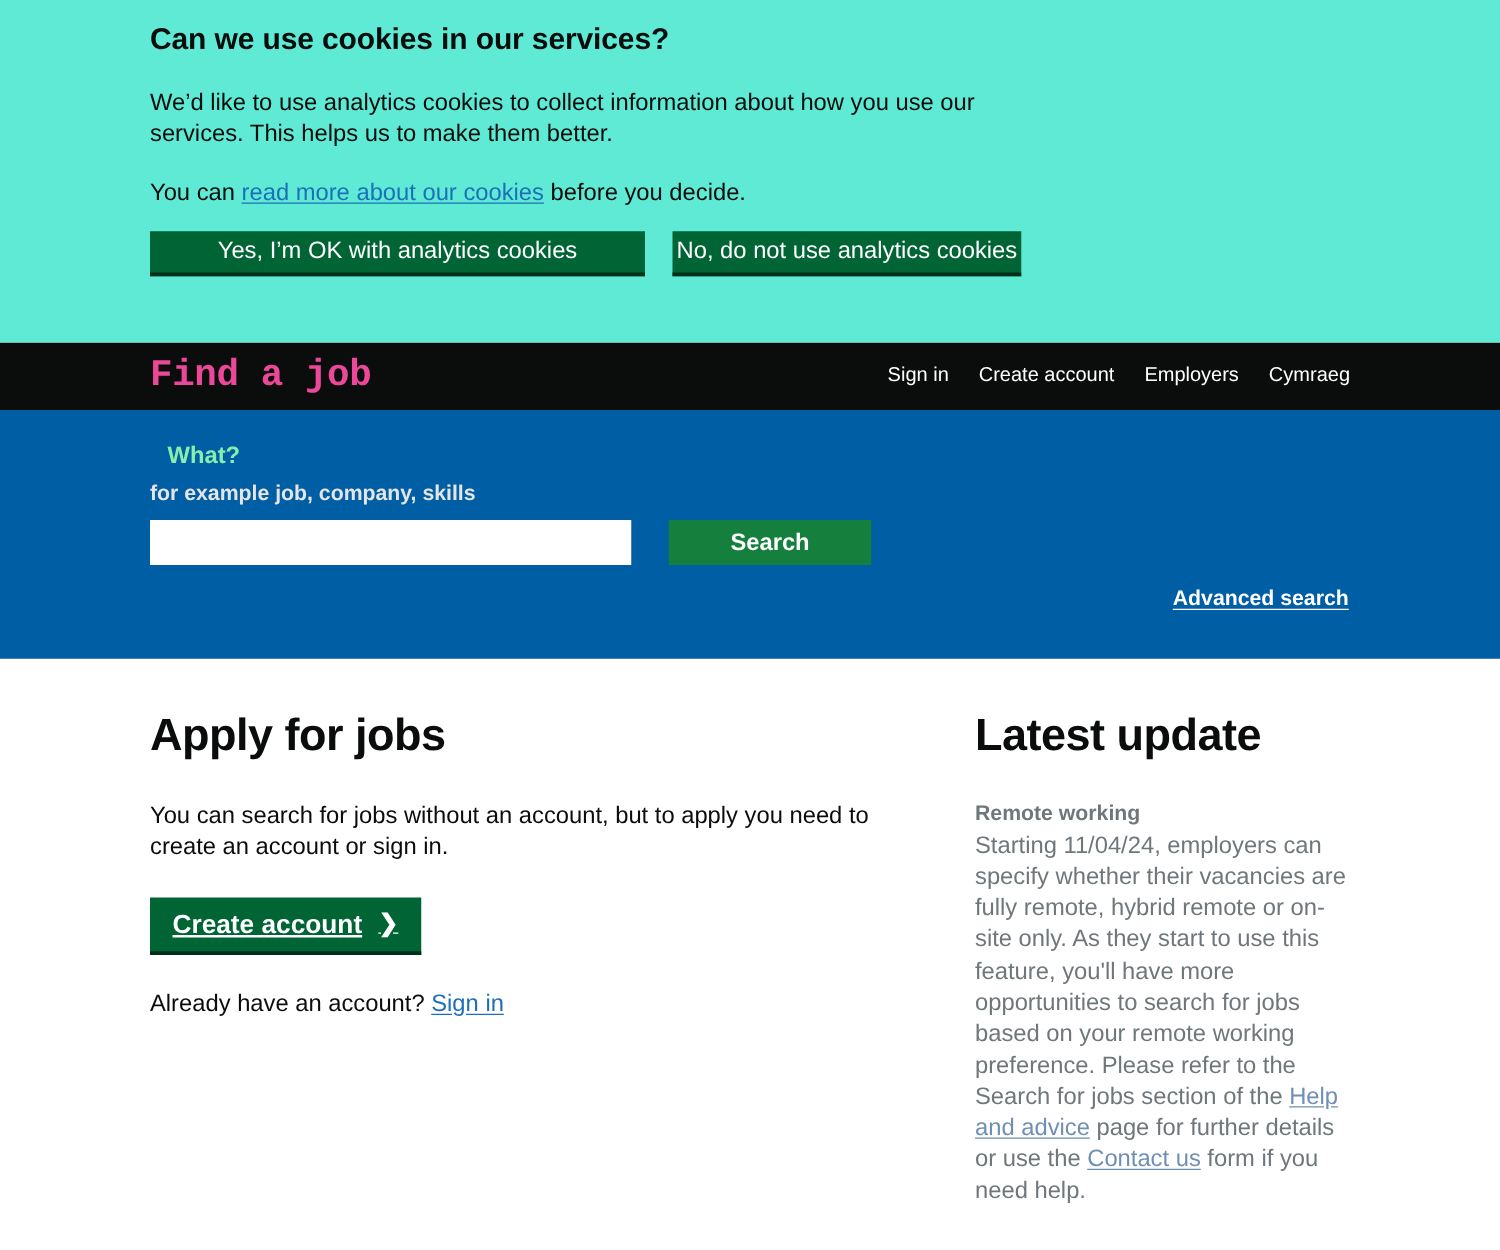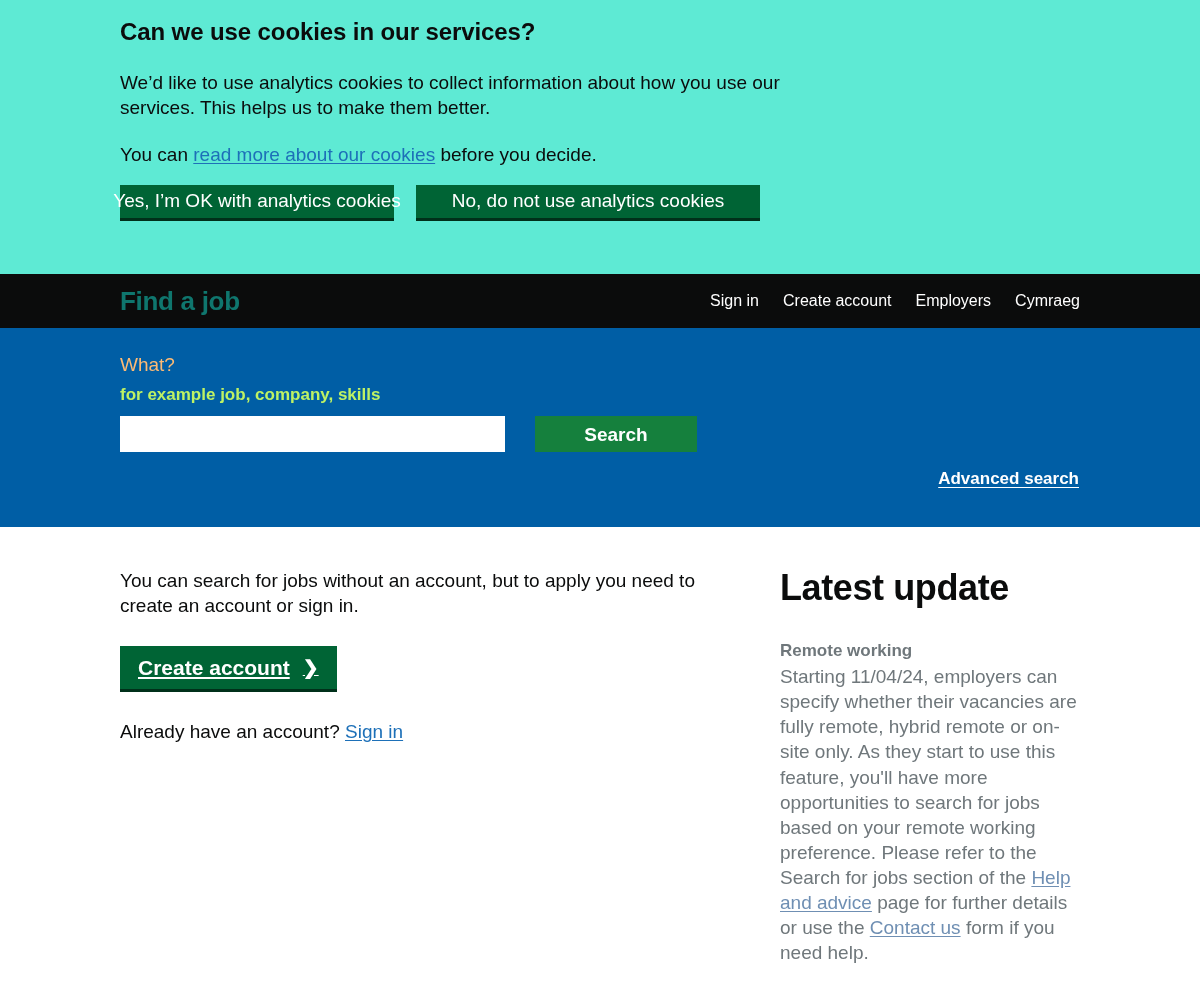--- a/index.html
+++ b/index.html
@@ -59,74 +59,76 @@
     border: 0;
     border-bottom: 3px solid #00301a;
     font-family: "Liberation Sans", sans-serif;
     font-size: 19px;
     font-weight: normal;
     padding: 10px 22px 9px 22px;
     cursor: pointer;
     line-height: 1.1;
     white-space: nowrap;
   }
-  .btn-green.b1 { width: 274px; height: 36px; padding: 0; display: flex; align-items: center; justify-content: center; }
-  .btn-green.b2 { width: 344px; height: 36px; padding: 0; display: flex; align-items: center; justify-content: center; }
+  .btn-green.b1 { width: 396px; height: 36px; padding: 0; display: flex; align-items: center; justify-content: center; }
+  .btn-green.b2 { width: 279px; height: 36px; padding: 0; display: flex; align-items: center; justify-content: center; }
 
   
   .site-header {
     background: #0b0c0c;
     height: 54px;
     display: flex;
     align-items: center;
   }
   .header-inner {
     width: 960px;
     margin: 0 auto;
     display: flex;
     align-items: center;
     justify-content: space-between;
     height: 100%;
   }
   .brand {
-    color: #0f766e;
-    font-size: 26px;
+    color: #ec4899;
+    font-size: 30px;
     font-weight: bold;
     letter-spacing: -0.3px;
     line-height: 1;
     text-decoration: none;
+    font-family: Liberation Mono, monospace;
   }
   .header-nav { display: flex; gap: 24px; align-items: center; }
   .header-nav a {
     color: #ffffff;
     font-size: 16px;
     text-decoration: none;
     line-height: 1;
   }
 
   
   .search-band {
     background: #005ea5;
     height: 199px;
     padding-top: 26px;
   }
   .search-inner { width: 960px; margin: 0 auto; }
   .search-fields { display: flex; align-items: flex-end; }
   .field-group.what { width: 400px; margin-right: 15px; }
   .field-group.where { width: 400px; margin-right: 14px; }
   .field-label {
-    color: #fdba74;
-    font-size: 19px;
-    font-weight: normal;
+    color: #86efac;
+    font-size: 19px;
+    font-weight: bold;
     display: block;
     line-height: 1.2;
     margin-bottom: 8px;
+    margin-left: 14px;
   }
   .field-hint {
-    color: #bef264;
+    color: #e5e5e5;
     font-size: 17px;
     font-weight: bold;
     display: block;
     line-height: 1.2;
     margin-bottom: 11px;
   }
   .text-input {
     width: 385px;
     height: 36px;
     background: #ffffff;
@@ -278,20 +280,21 @@
         <button class="search-btn">Search</button>
       </div>
     </div>
     <div class="advanced-row">
       <a href="#" class="advanced-link">Advanced search</a>
     </div>
   </section>
 
   <main class="main">
     <div class="col-left">
+      <h1 class="h1">Apply for jobs</h1>
       <p class="body-text">You can search for jobs without an account, but to apply you need to create an account or sign in.</p>
       <a href="#" class="btn-create">
         <span>Create account</span>
         <span class="chev">❯</span>
       </a>
       <p class="signin-line"><span>Already have an account? </span><a href="#" class="inline-link">Sign in</a></p>
     </div>
 
     <aside class="col-right">
       <h1 class="h1 right">Latest update</h1>

